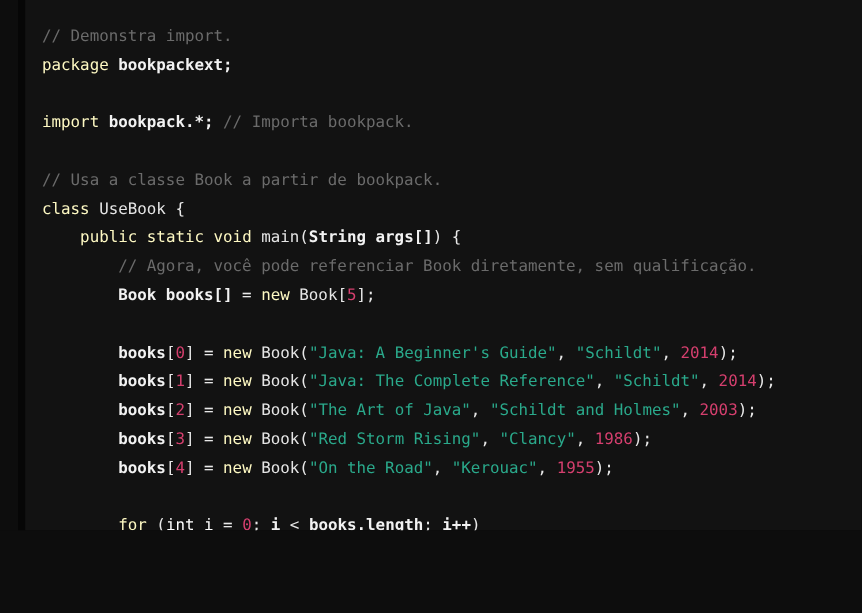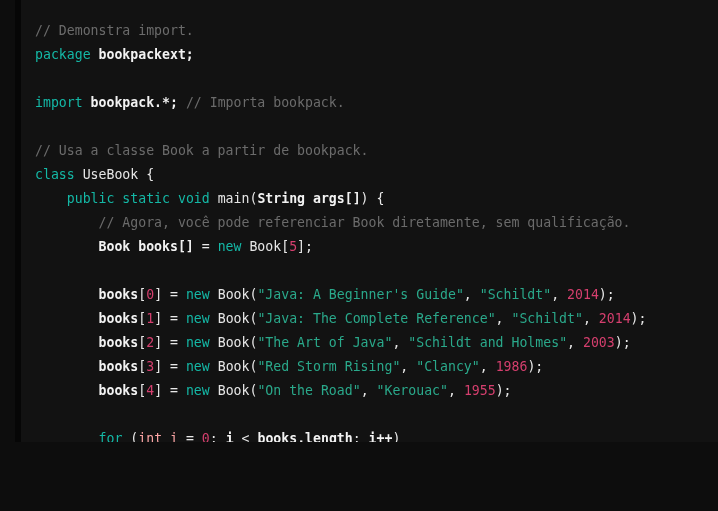--- a/index.html
+++ b/index.html
@@ -37,27 +37,27 @@
     white-space: pre;
     letter-spacing: 0px;
   }
   .ln {
     display: block;
     height: 24px;
     padding-left: 14px;
     color: #dcdcdc;
   }
   .cmt  { color: #6b6b6b; }
-  .kw   { color: #14b8a6; }
+  .kw   { color: #fef9c3; }
   .typ  { color: #e5e5e5; }
   .str  { color: #2aa98b; }
   .num  { color: #d53f6e; }
   .pln  { color: #f2f2f2; font-weight: bold; text-align: right; }
   .pun  { color: #e8e8e8; }
-  .var  { color: #fca5a5; text-decoration: underline; }
+  .var  { color: #ffffff; text-decoration: underline; }
 </style>
 </head>
 <body>
 
 <div id="code-viewer">
   <div id="gutter"></div>
   <pre id="code-block"><span class="ln"><span class="cmt">// Demonstra import.</span></span><span class="ln"><span class="kw">package</span><span class="pun"> </span><span class="pln">bookpackext;</span></span><span class="ln">​</span><span class="ln"><span class="kw">import</span><span class="pun"> </span><span class="pln">bookpack.*;</span><span class="pun"> </span><span class="cmt">// Importa bookpack.</span></span><span class="ln">​</span><span class="ln"><span class="cmt">// Usa a classe Book a partir de bookpack.</span></span><span class="ln"><span class="kw">class</span><span class="pun"> </span><span class="typ">UseBook</span><span class="pun"> {</span></span><span class="ln"><span>    </span><span class="kw">public</span><span class="pun"> </span><span class="kw">static</span><span class="pun"> </span><span class="kw">void</span><span class="pun"> </span><span class="typ">main</span><span class="pun">(</span><span class="pln">String args[]</span><span class="pun">) {</span></span><span class="ln"><span>        </span><span class="cmt">// Agora, você pode referenciar Book diretamente, sem qualificação.</span></span><span class="ln"><span>        </span><span class="pln">Book books[]</span><span class="pun"> = </span><span class="kw">new</span><span class="pun"> </span><span class="typ">Book</span><span class="pun">[</span><span class="num">5</span><span class="pun">];</span></span><span class="ln">​</span><span class="ln"><span>        </span><span class="pln">books</span><span class="pun">[</span><span class="num">0</span><span class="pun">] = </span><span class="kw">new</span><span class="pun"> </span><span class="typ">Book</span><span class="pun">(</span><span class="str">"Java: A Beginner's Guide"</span><span class="pun">, </span><span class="str">"Schildt"</span><span class="pun">, </span><span class="num">2014</span><span class="pun">);</span></span><span class="ln"><span>        </span><span class="pln">books</span><span class="pun">[</span><span class="num">1</span><span class="pun">] = </span><span class="kw">new</span><span class="pun"> </span><span class="typ">Book</span><span class="pun">(</span><span class="str">"Java: The Complete Reference"</span><span class="pun">, </span><span class="str">"Schildt"</span><span class="pun">, </span><span class="num">2014</span><span class="pun">);</span></span><span class="ln"><span>        </span><span class="pln">books</span><span class="pun">[</span><span class="num">2</span><span class="pun">] = </span><span class="kw">new</span><span class="pun"> </span><span class="typ">Book</span><span class="pun">(</span><span class="str">"The Art of Java"</span><span class="pun">, </span><span class="str">"Schildt and Holmes"</span><span class="pun">, </span><span class="num">2003</span><span class="pun">);</span></span><span class="ln"><span>        </span><span class="pln">books</span><span class="pun">[</span><span class="num">3</span><span class="pun">] = </span><span class="kw">new</span><span class="pun"> </span><span class="typ">Book</span><span class="pun">(</span><span class="str">"Red Storm Rising"</span><span class="pun">, </span><span class="str">"Clancy"</span><span class="pun">, </span><span class="num">1986</span><span class="pun">);</span></span><span class="ln"><span>        </span><span class="pln">books</span><span class="pun">[</span><span class="num">4</span><span class="pun">] = </span><span class="kw">new</span><span class="pun"> </span><span class="typ">Book</span><span class="pun">(</span><span class="str">"On the Road"</span><span class="pun">, </span><span class="str">"Kerouac"</span><span class="pun">, </span><span class="num">1955</span><span class="pun">);</span></span><span class="ln">​</span><span class="ln"><span>        </span><span class="kw">for</span><span class="pun"> (</span><span class="var">int</span><span class="pun"> </span><span class="var">i</span><span class="pun"> = </span><span class="num">0</span><span class="pun">; </span><span class="pln">i</span><span class="pun"> &lt; </span><span class="pln">books.length</span><span class="pun">; </span><span class="pln">i++</span><span class="pun">)</span></span><span class="ln"><span>            </span><span class="pln">books</span><span class="pun">[</span><span class="pln">i</span><span class="pun">].</span><span class="pln">show</span><span class="pun">();</span></span><span class="ln">​</span><span class="ln"><span>    </span><span class="pun">}</span></span></pre>
 </div>
 
 </body></html>

